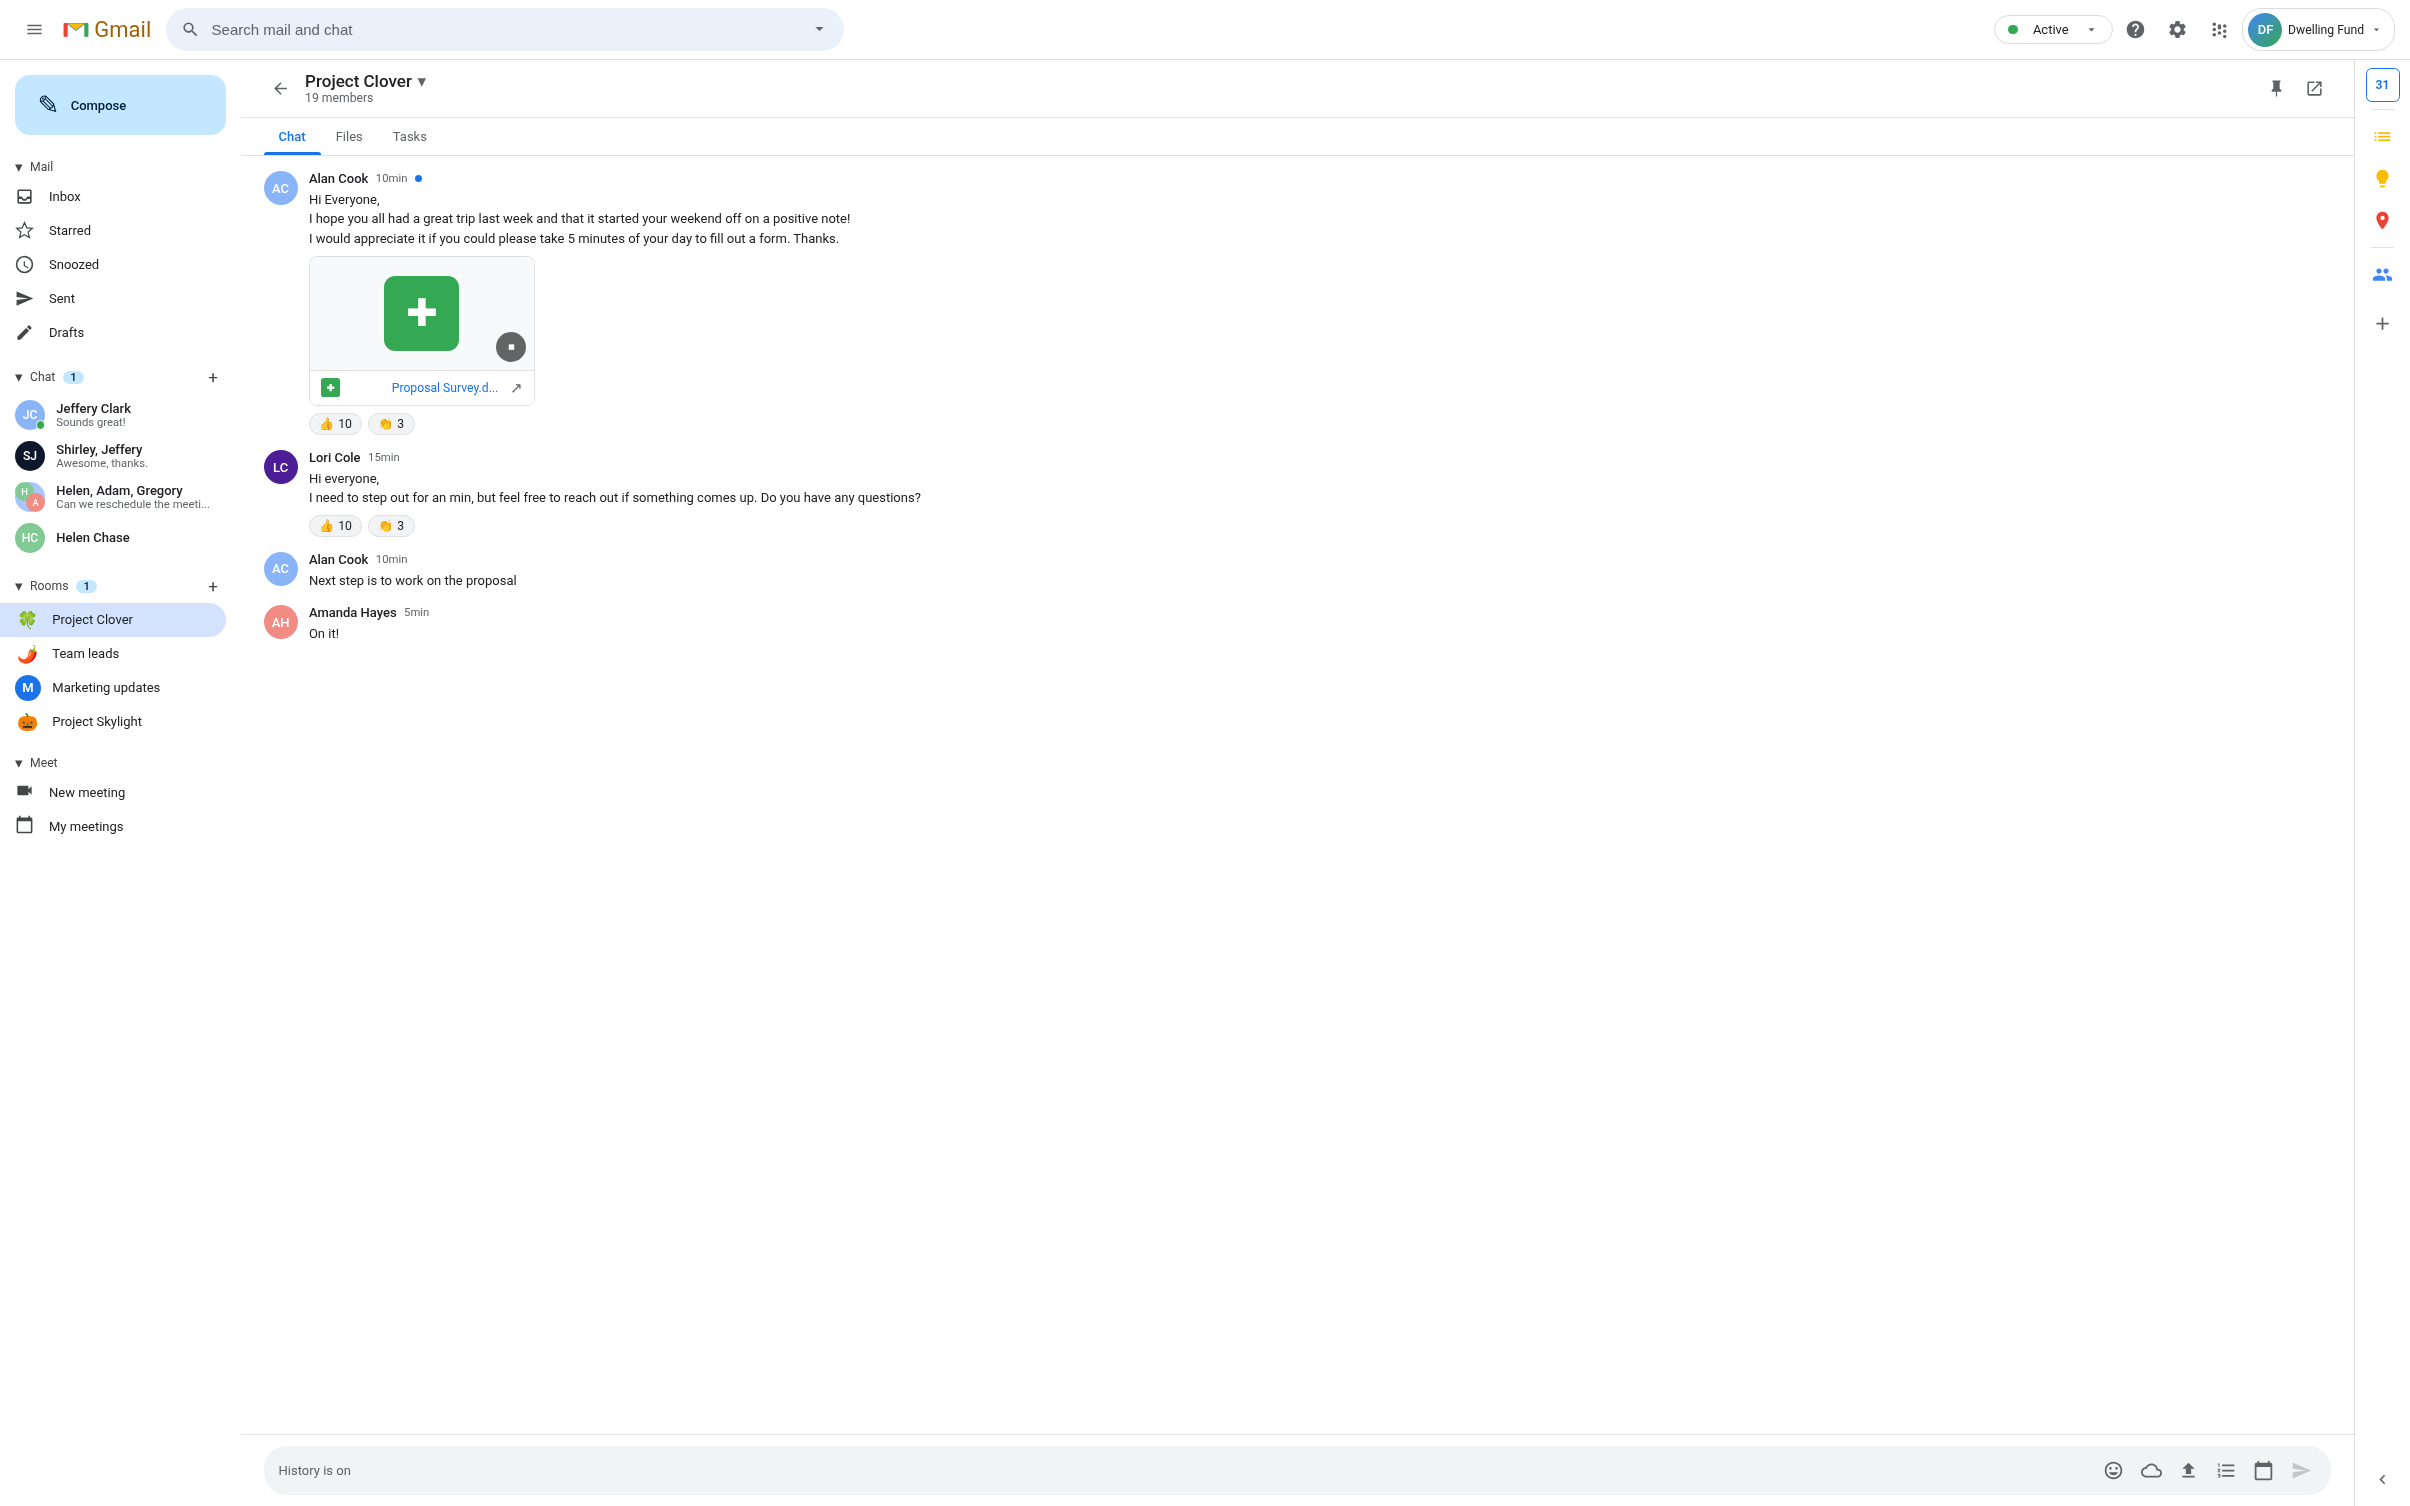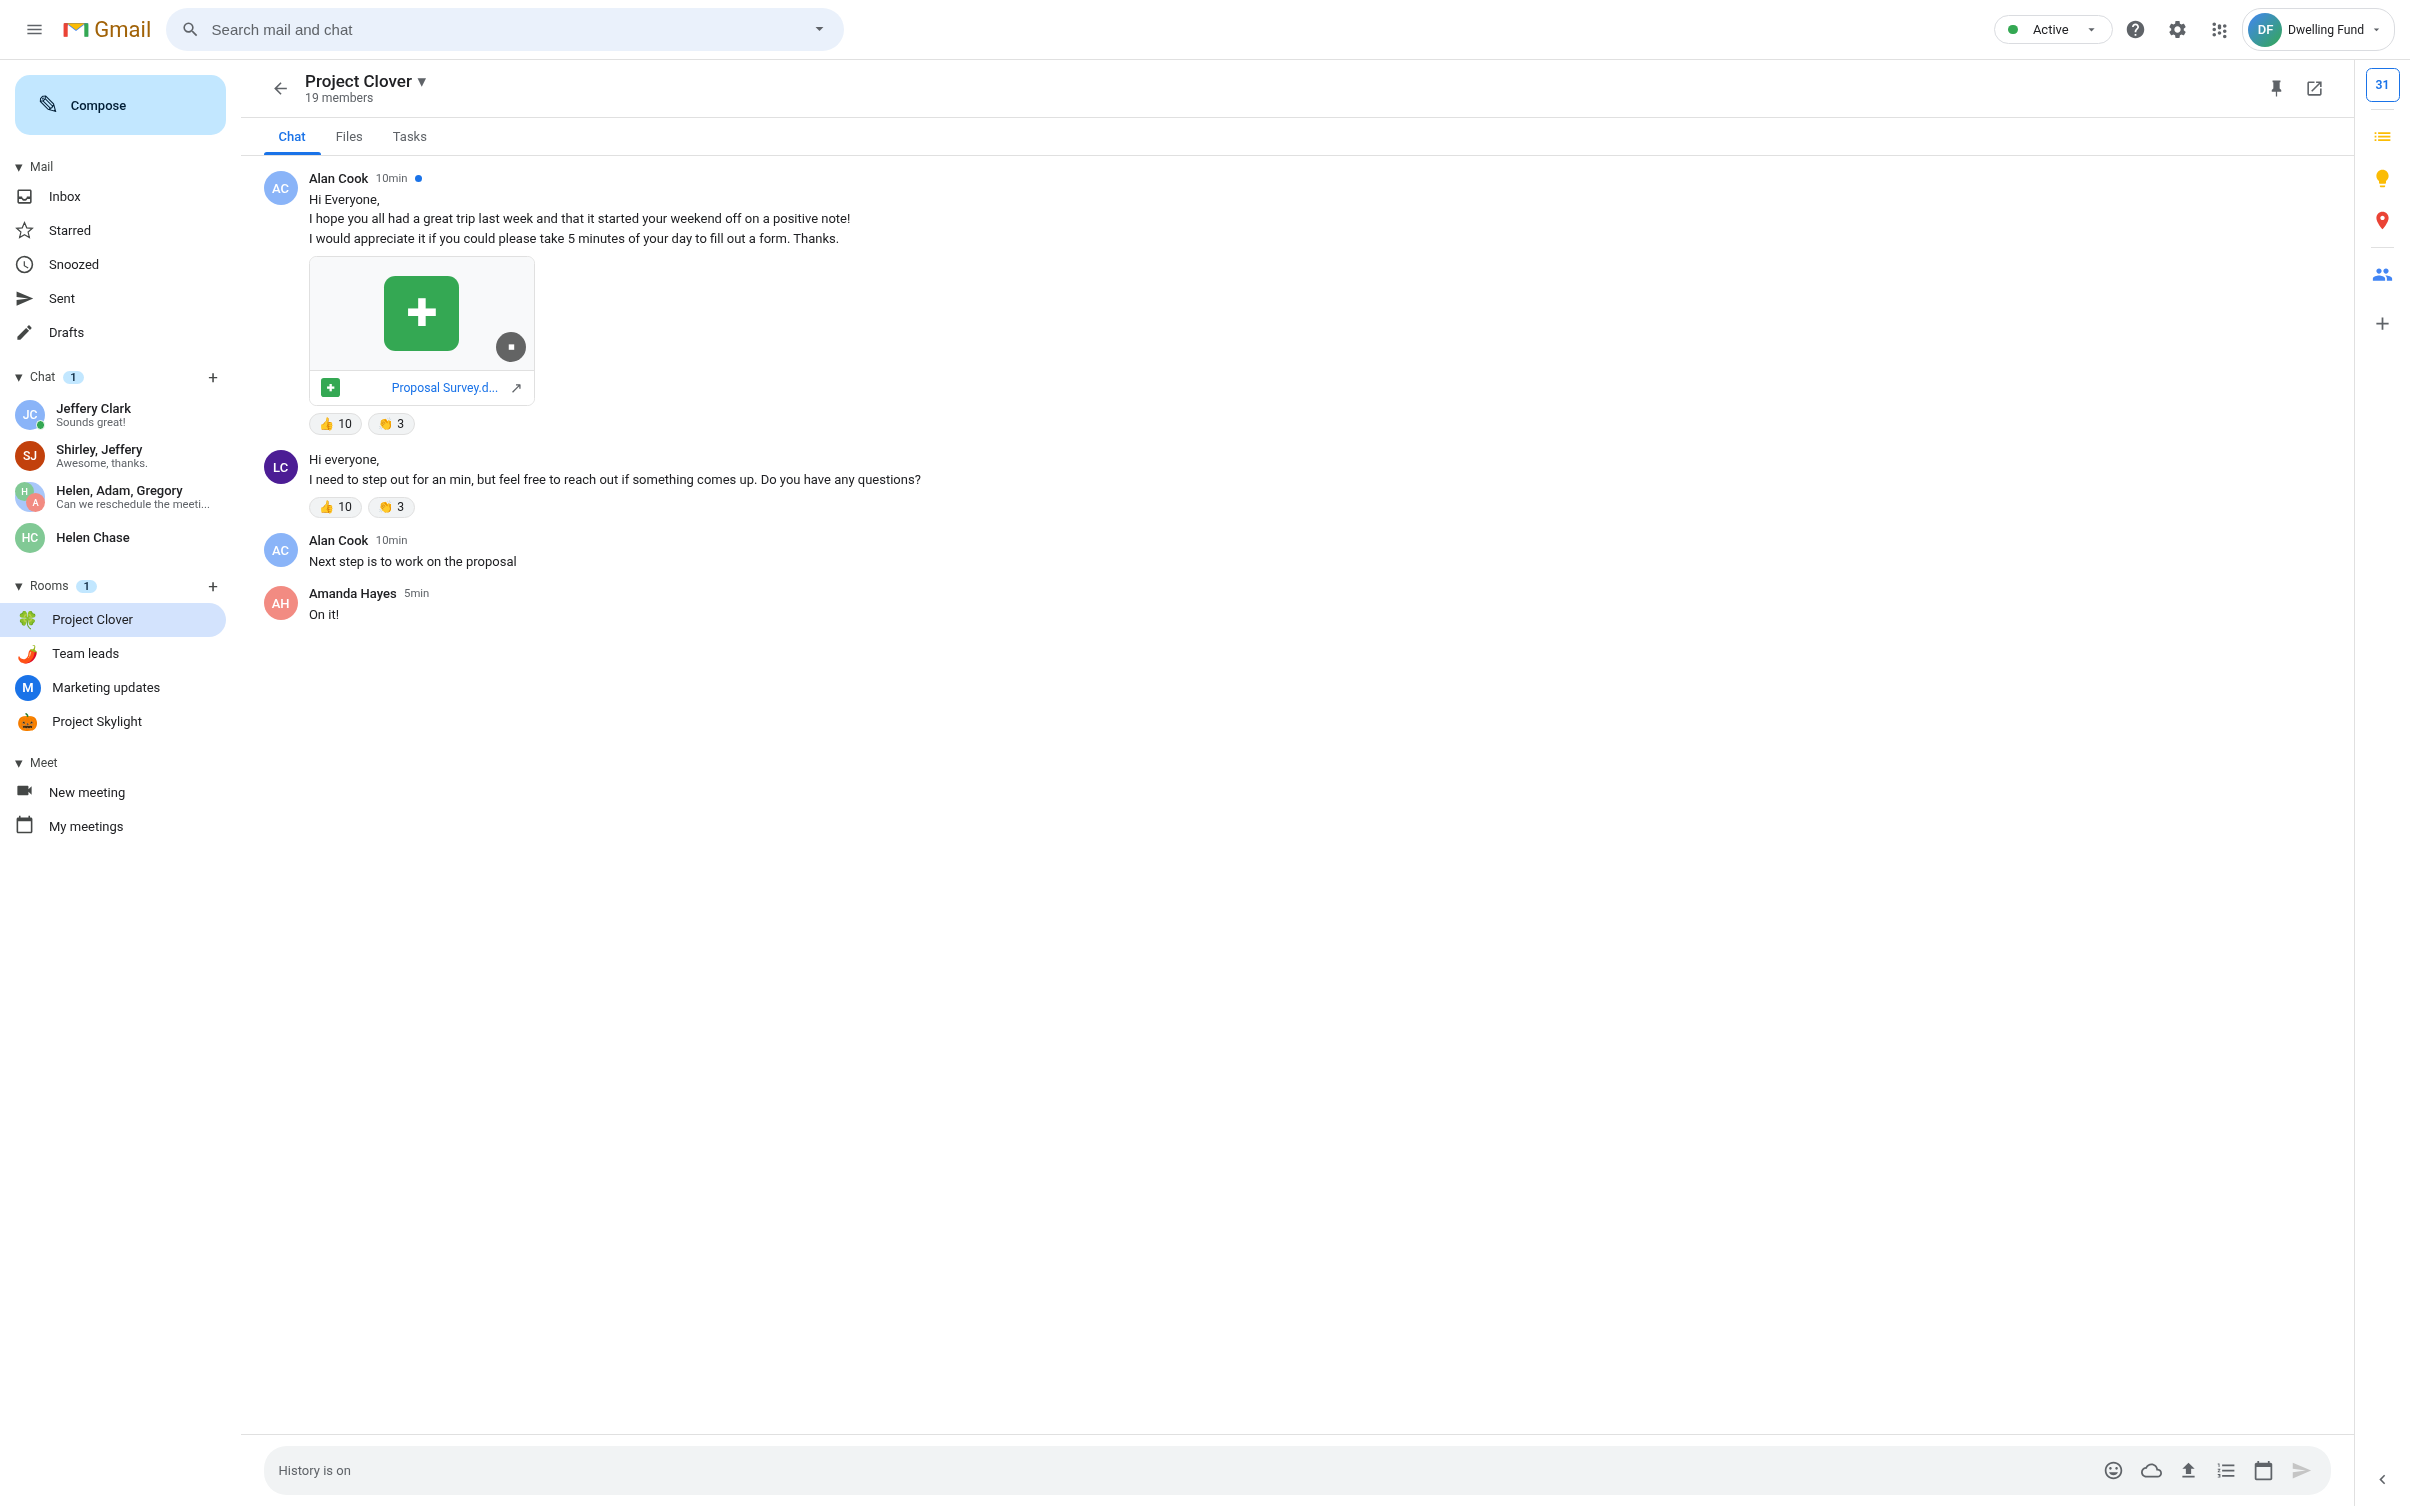--- a/index.html
+++ b/index.html
@@ -276,21 +276,21 @@
         JC
         <div class="status-dot"></div>
       </div>
       <div class="contact-info">
         <div class="contact-name">Jeffery Clark</div>
         <div class="contact-preview">Sounds great!</div>
       </div>
     </div>
 
     <div class="chat-contact">
-      <div class="contact-avatar" style="background:#c2410c;">SJ</div>
+      <div class="contact-avatar" style="background:#0f172a;">SJ</div>
       <div class="contact-info">
         <div class="contact-name">Shirley, Jeffery</div>
         <div class="contact-preview">Awesome, thanks.</div>
       </div>
     </div>
 
     <div class="chat-contact">
       <div class="contact-avatar" style="background:#a8c7fa; position:relative;">
         <div style="position:absolute;left:0;top:0;width:19px;height:19px;border-radius:50%;background:#81c995;font-size:9.4px;display:flex;align-items:center;justify-content:center;">H</div>
         <div style="position:absolute;right:0;bottom:0;width:19px;height:19px;border-radius:50%;background:#f28b82;font-size:9.4px;display:flex;align-items:center;justify-content:center;">A</div>
@@ -434,20 +434,24 @@
               <span>👏</span>
               <span>3</span>
             </div>
           </div>
         </div>
       </div>
 
       <div class="message">
         <div class="message-avatar" style="background:#4c1d95;">LC</div>
         <div class="message-body">
+          <div class="message-header">
+            <span class="message-name">Lori Cole</span>
+            <span class="message-time">15min</span>
+          </div>
           <div class="message-text">Hi everyone,</div>
           <div class="message-text">I need to step out for an min, but feel free to reach out if something comes up.  Do you have any questions?</div>
           <div class="reactions">
             <div class="reaction">
               <span>👍</span>
               <span>10</span>
             </div>
             <div class="reaction">
               <span>👏</span>
               <span>3</span>

